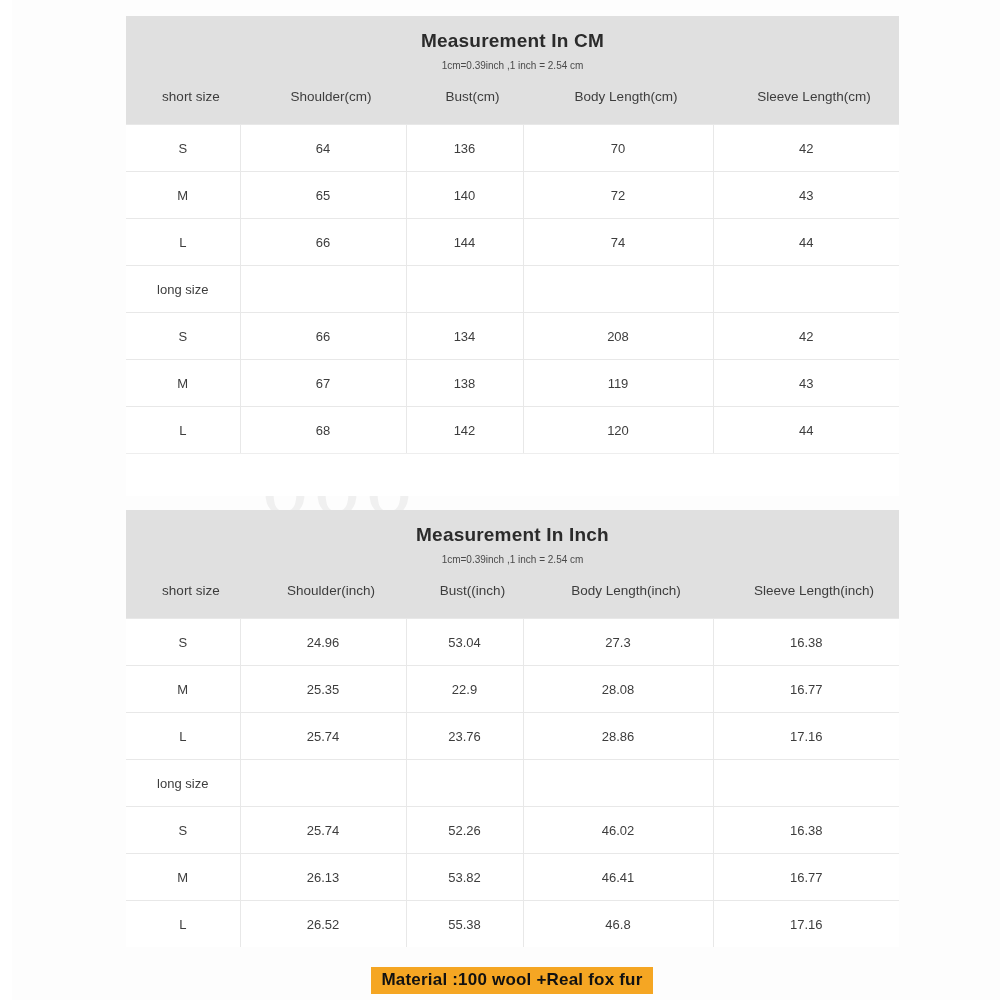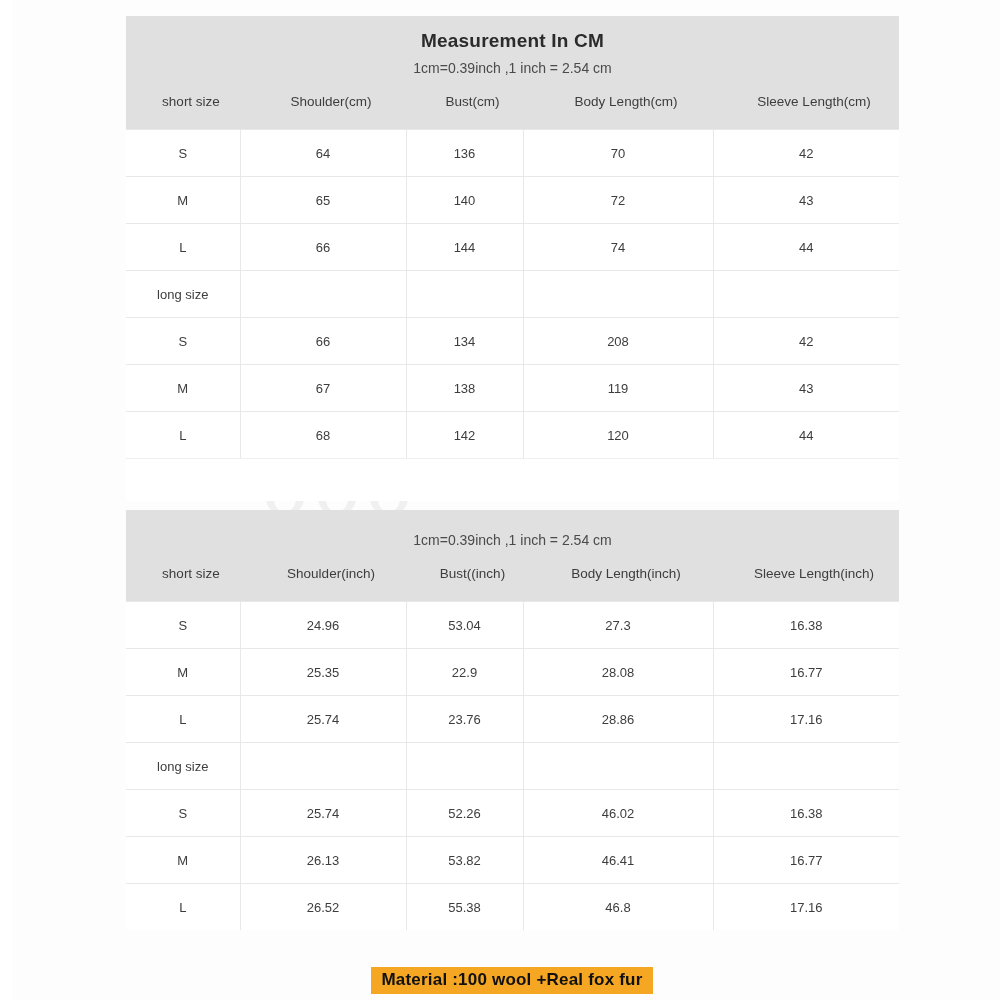--- a/index.html
+++ b/index.html
@@ -51,21 +51,21 @@
   }
   .tbl-title {
     text-align: center;
     font-size: 19px;
     font-weight: bold;
     color: #2b2b2b;
     letter-spacing: 0.2px;
   }
   .tbl-subtitle {
     text-align: center;
-    font-size: 14px;
+    font-size: 10px;
     color: #4a4a4a;
     margin-top: 8px;
   }
 
   table {
     border-collapse: collapse;
     width: 100%;
     table-layout: fixed;
   }
   col.c1 { width: 114px; }
@@ -203,20 +203,21 @@
           <td>120</td>
           <td>44</td>
         </tr>
       </tbody>
     </table>
     <div class="tail-strip"></div>
   </div>
 
   <div class="table-block" id="table-inch">
     <div class="tbl-header">
+      <div class="tbl-title">Measurement In Inch</div>
       <div class="tbl-subtitle">1cm=0.39inch ,1 inch = 2.54 cm</div>
     </div>
     <table>
       <colgroup>
         <col class="c1">
           <col class="c2">
           <col class="c3">
           <col class="c4">
           <col class="c5">
       </colgroup>

